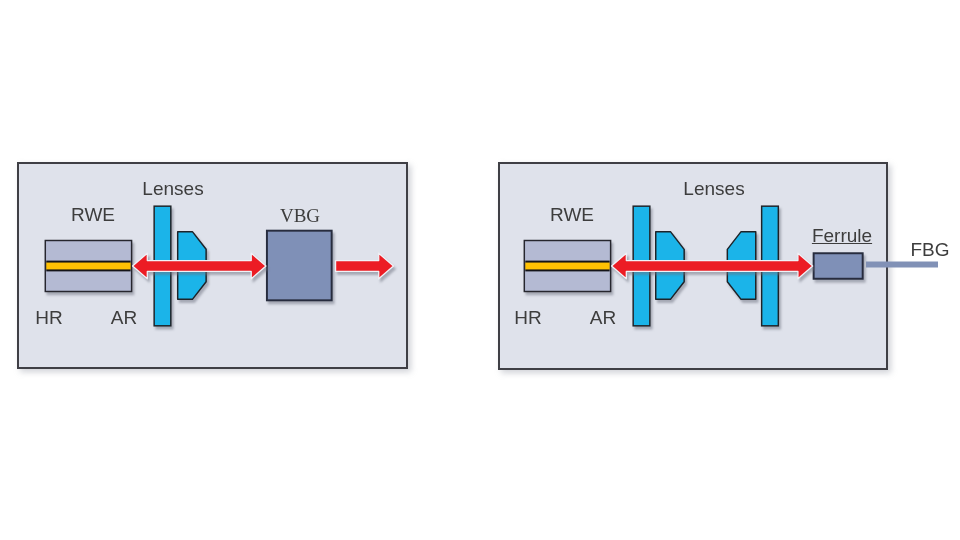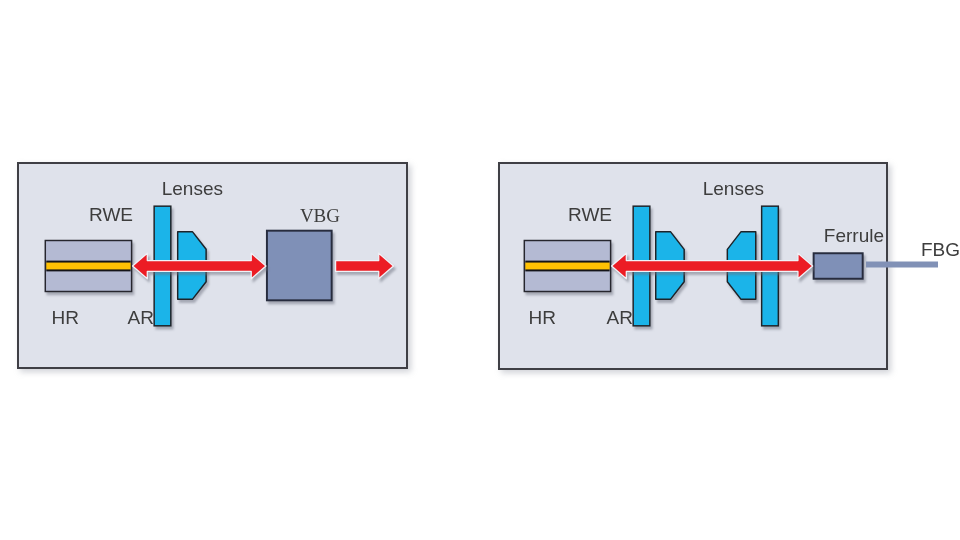--- a/index.html
+++ b/index.html
@@ -20,21 +20,21 @@
     box-shadow: 3px 3px 6px rgba(140,145,158,0.40);
   }
   .panel-left  { left: 17px;  width: 391px; height: 207px; }
   .panel-right { left: 498px; width: 390px; height: 208px; }
   .shapes { position: absolute; left: 0; top: 0; width: 100%; height: 100%; overflow: visible; }
   .shadow { filter: drop-shadow(2.5px 3px 1px rgba(108,112,126,0.50)); }
   .lbl {
     position: absolute;
     height: 22px;
     line-height: 22px;
-    text-align: right;
+    text-align: center;
     font-size: 19px;
     color: #3d3d3d;
     white-space: nowrap;
     user-select: none;
   }
   .fiber-svg { position: absolute; left: 866px; top: 258px; width: 72px; height: 13px; overflow: visible; }
   .fbg-lbl   { left: 900px; top: 239px; width: 60px; }
 </style>
 </head>
 <body>
@@ -83,21 +83,21 @@
       <polygon class="shadow" points="259,69 244,69 230,87 230,120 244,138 259,138" stroke="#1e2328" stroke-width="1.5" stroke-linejoin="round" fill="#1bb4e9"></polygon>
 
       <rect class="shadow" x="265" y="43" width="17" height="122" stroke="#1e2328" stroke-width="1.5" fill="#1bb4e9"></rect>
 
       <rect class="shadow" x="318" y="91" width="50" height="26" stroke="#272c3e" stroke-width="2" fill="#7f90b7"></rect>
 
       <path class="shadow" d="M112,104 L127,91 L127,98.5 L302,98.5 L302,91 L317,104 L302,117 L302,109.5 L127,109.5 L127,117 Z" stroke="#f0f2f7" stroke-width="1.3" stroke-linejoin="round" fill="#ec1c24"></path>
     </svg>
     <div class="lbl" style="left:164px; top:14px; width:100px;">Lenses</div>
     <div class="lbl" style="left:32px; top:40px; width:80px;">RWE</div>
-    <div class="lbl" style="left:300px; top:61px; width:84px;">Ferrule</div>
+    <div class="lbl" style="left:300px; top:61px; width:84px;text-decoration:underline;">Ferrule</div>
     <div class="lbl" style="left:0px; top:143px; width:56px;">HR</div>
     <div class="lbl" style="left:73px; top:143px; width:60px;">AR</div>
   </section>
 
   <svg class="fiber-svg" viewBox="0 0 72 13">
     <rect x="0" y="3.5" width="72" height="6" fill="#8191b6"></rect>
   </svg>
   <div class="lbl fbg-lbl">FBG</div>
 
 </div>

